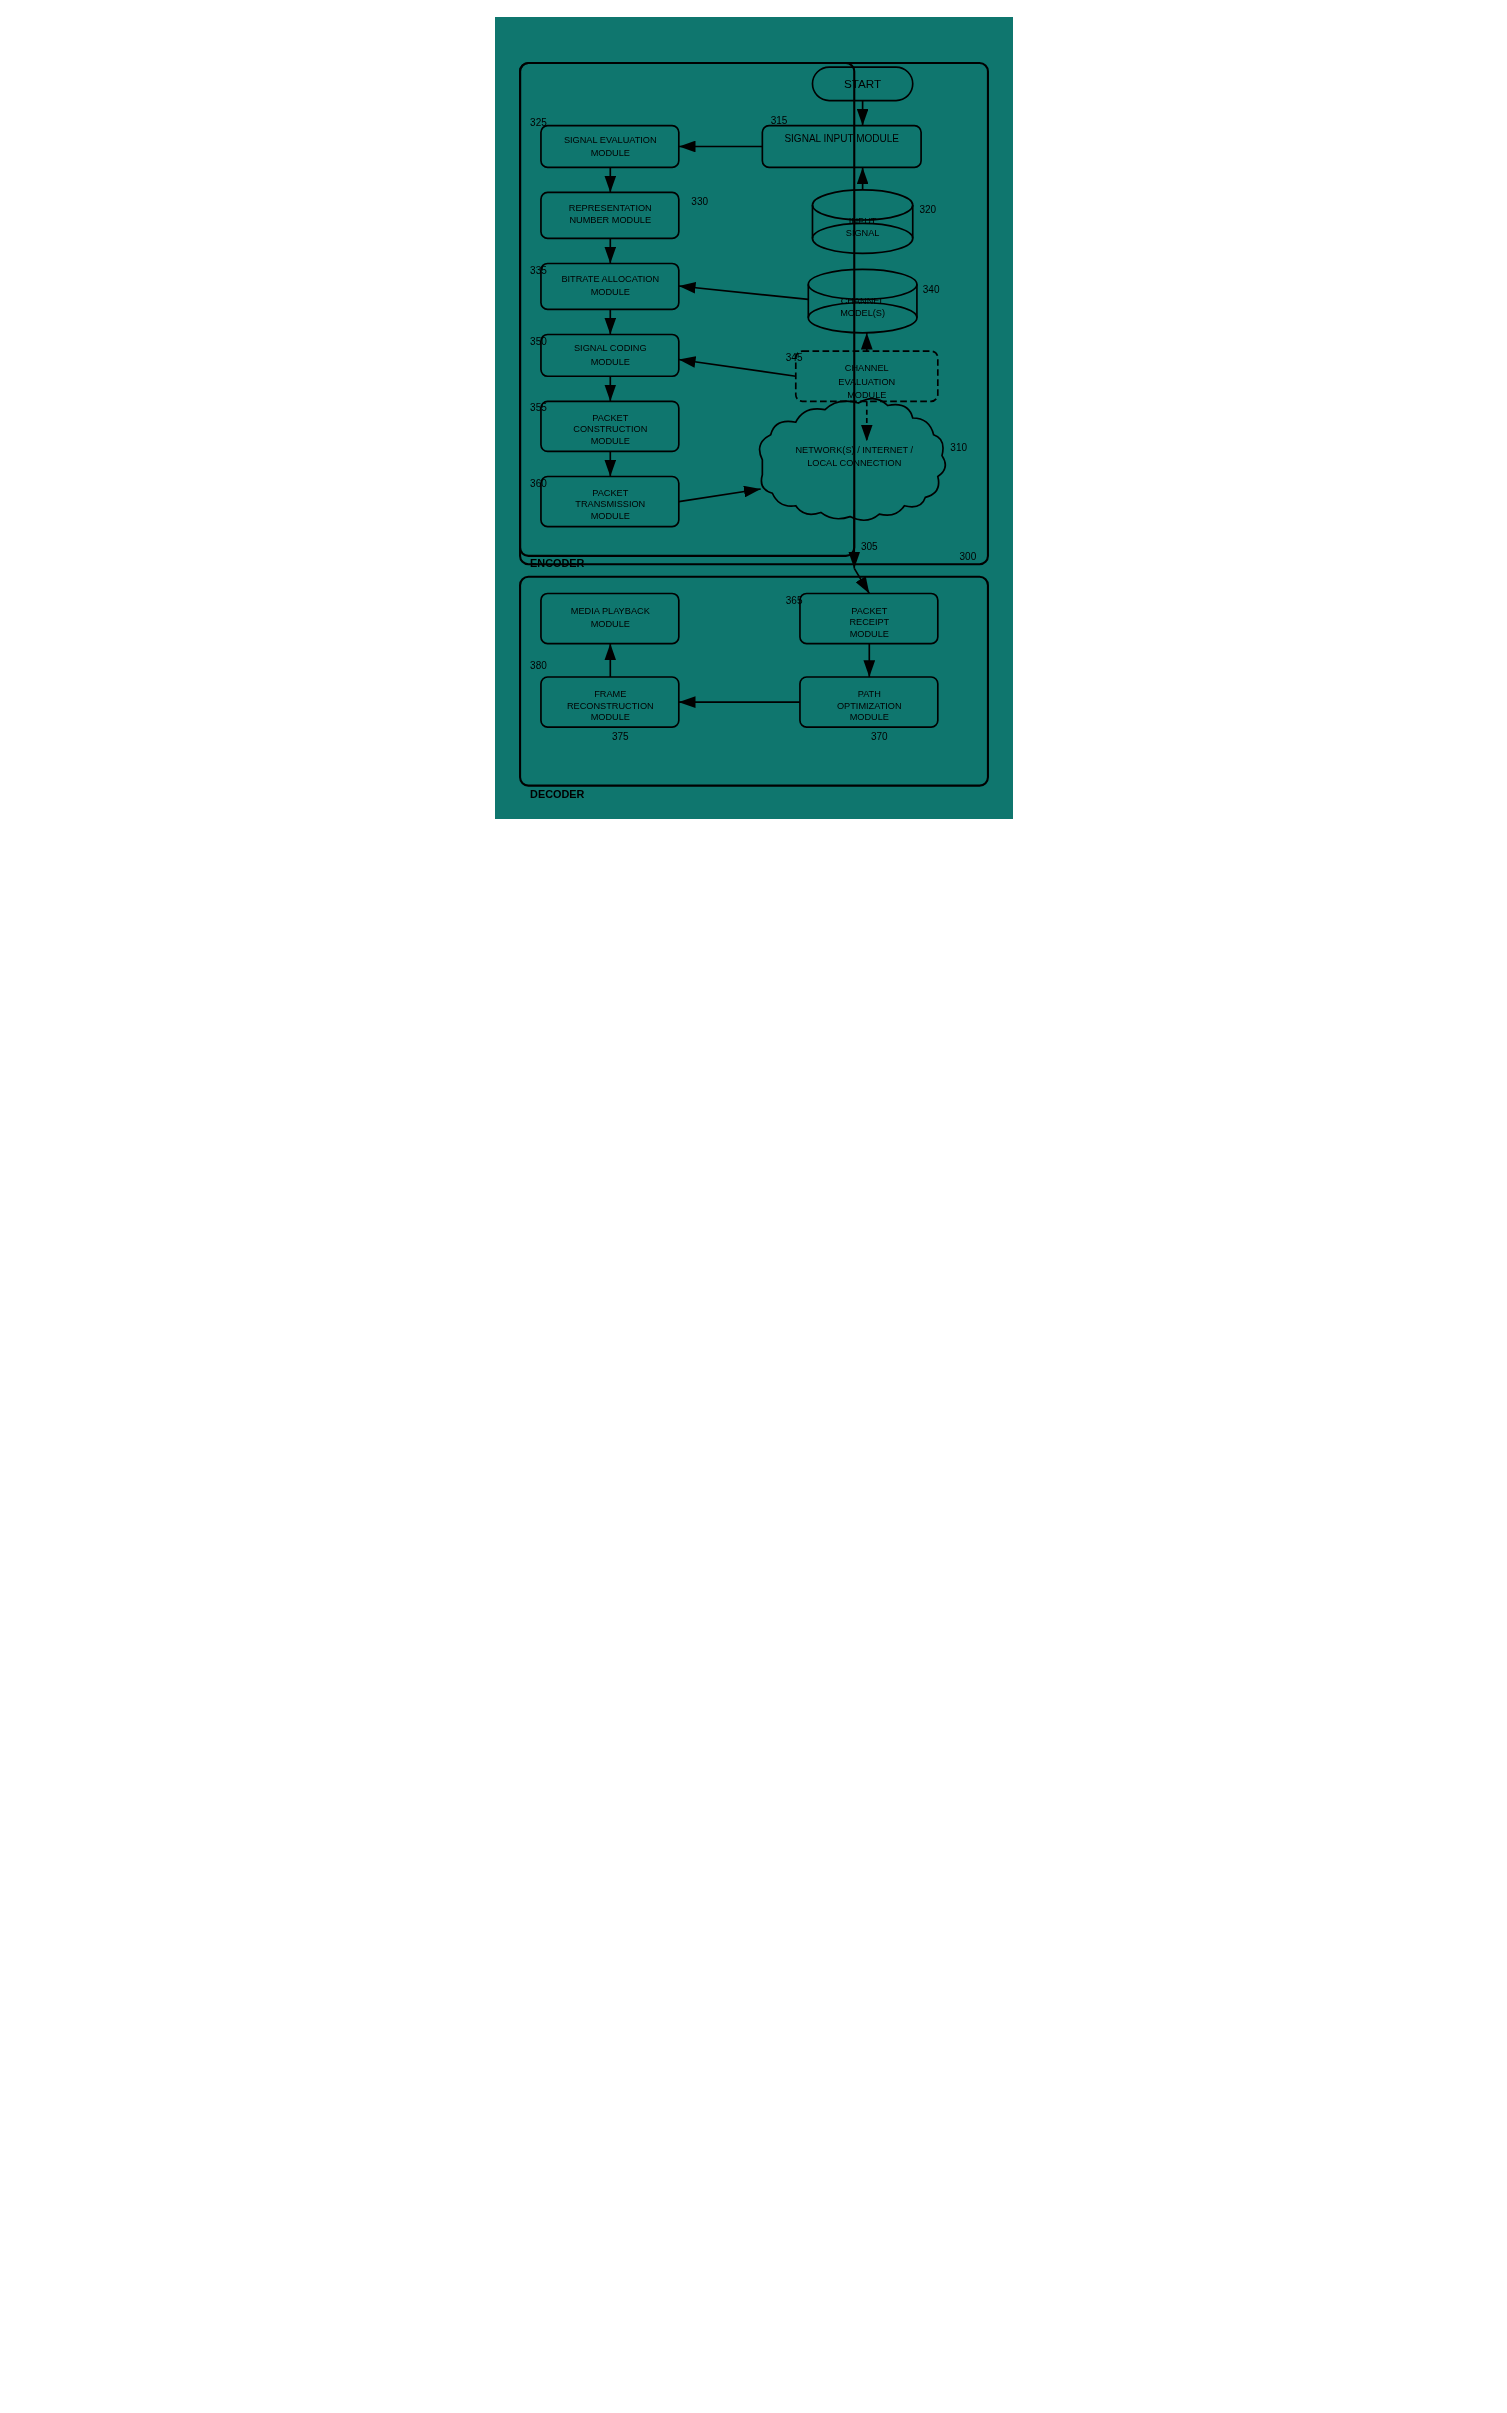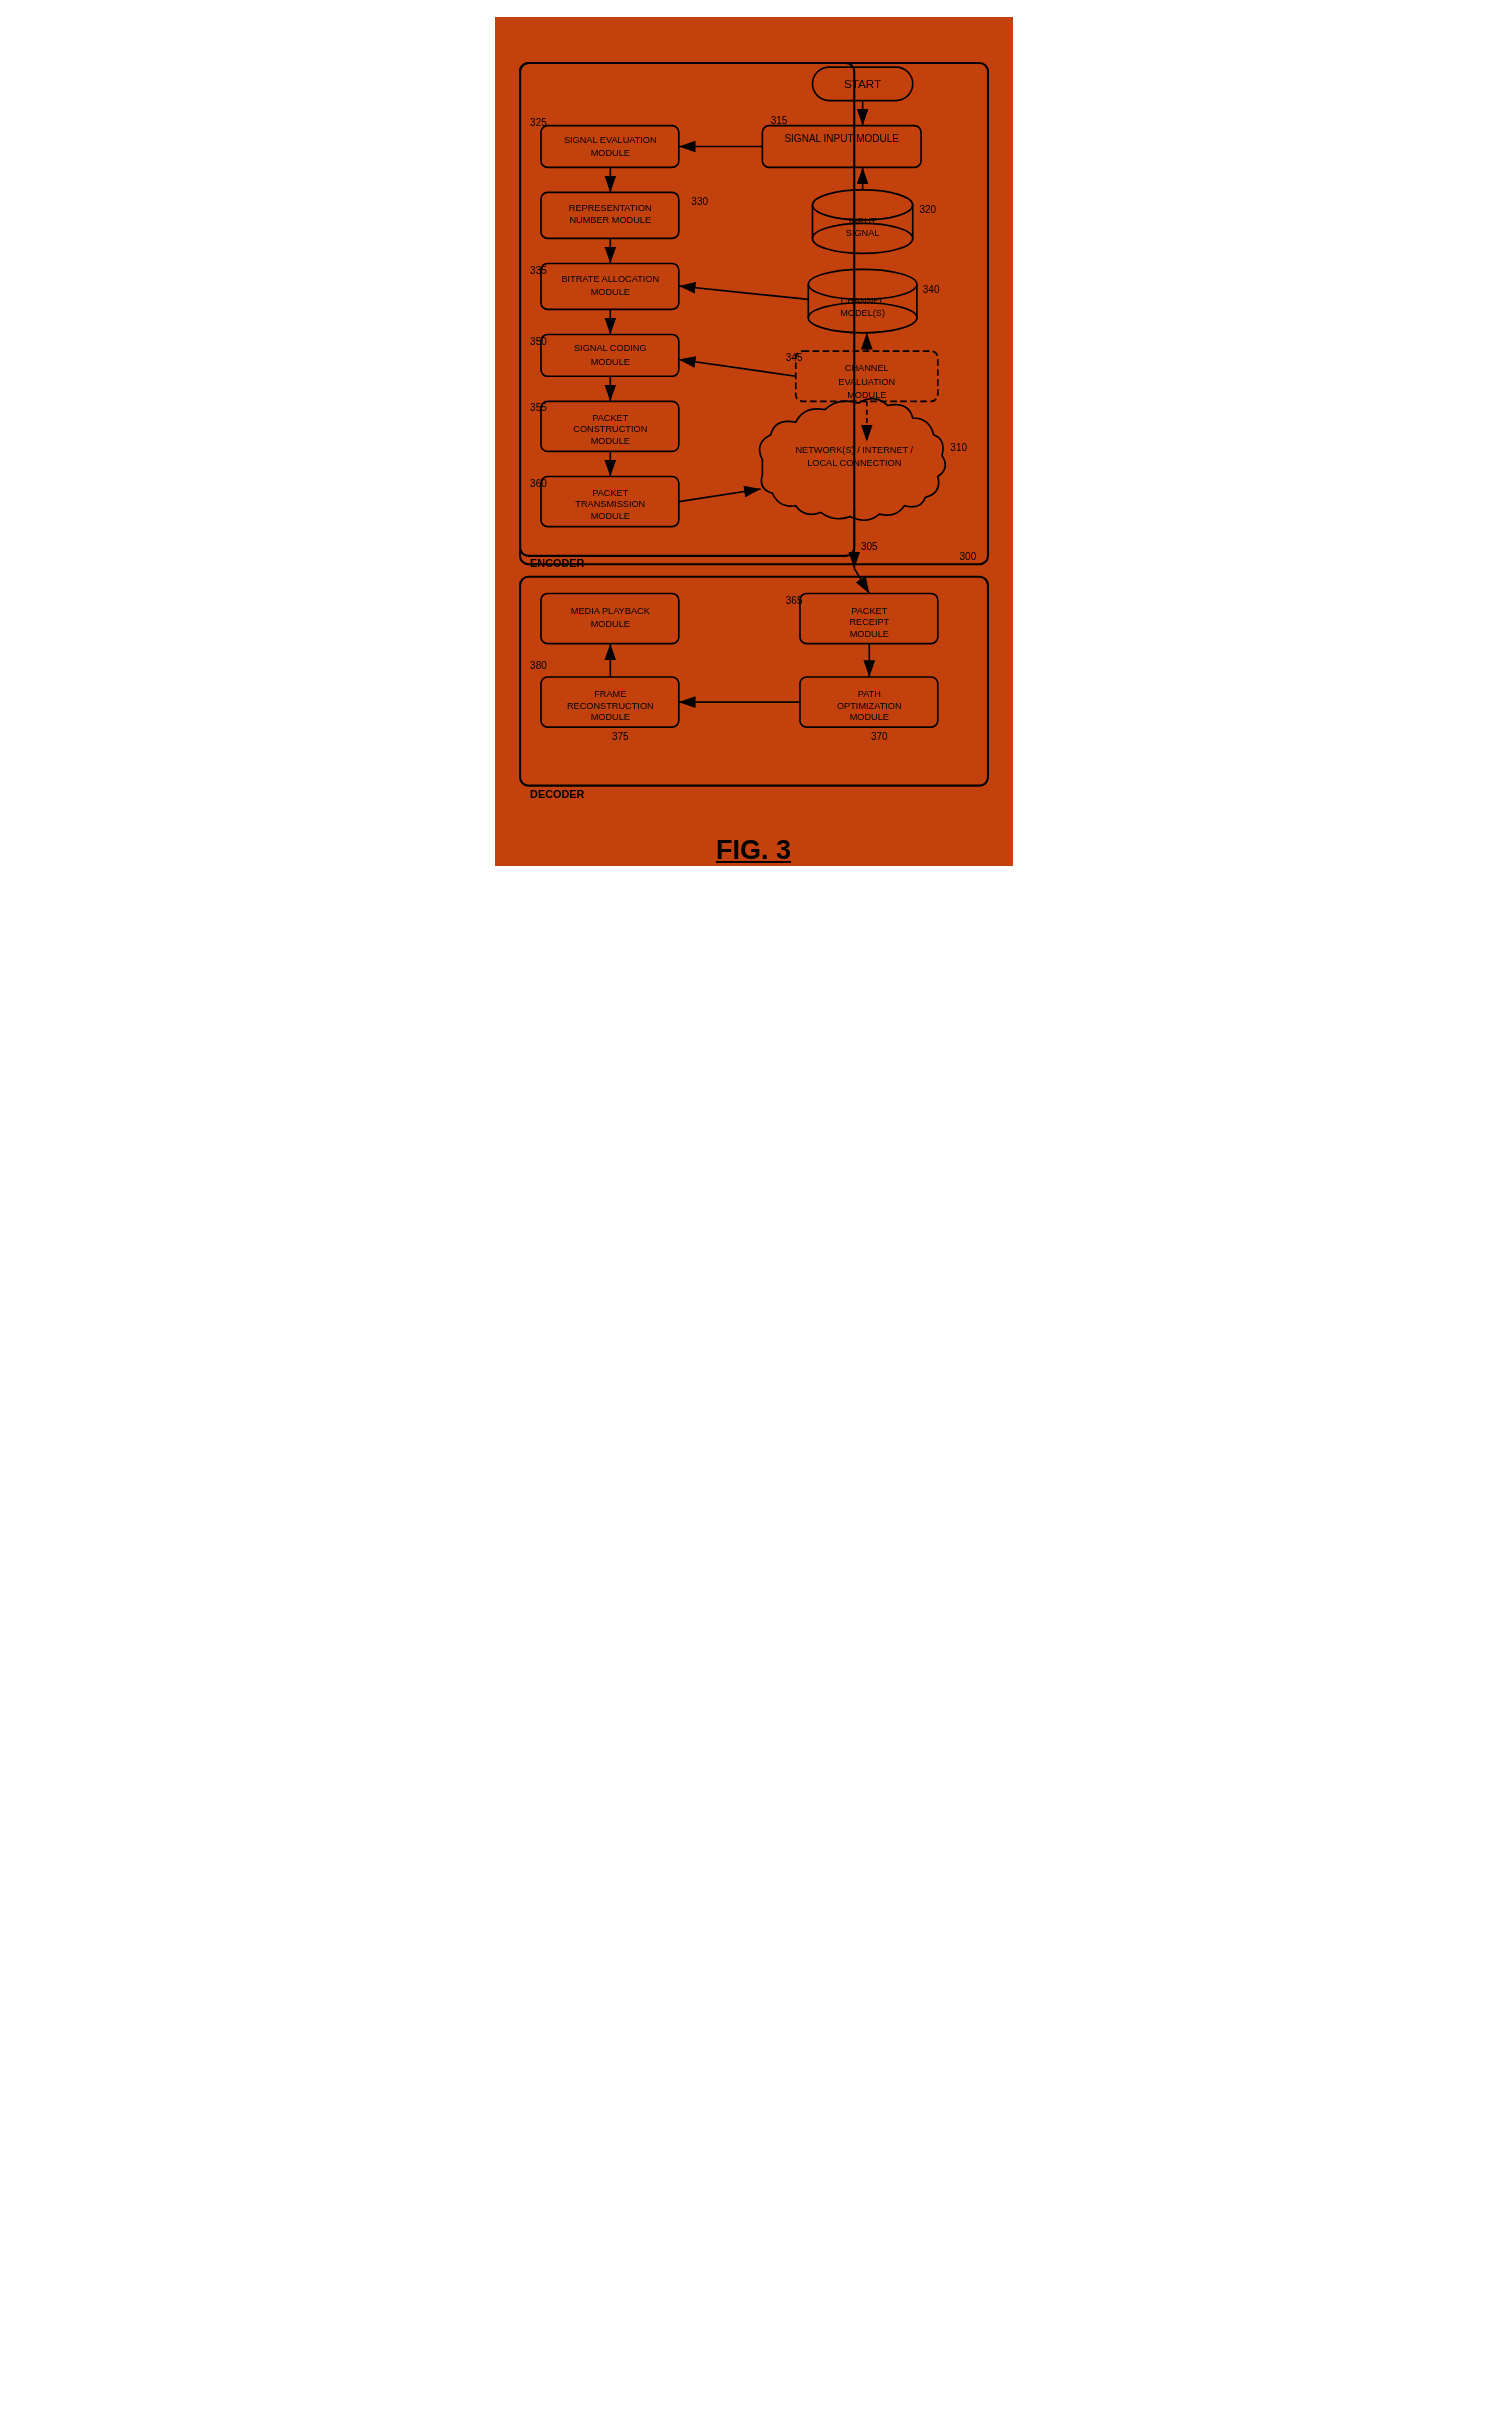--- a/index.html
+++ b/index.html
@@ -7,23 +7,22 @@
       background: #fff;
       font-family: Arial, sans-serif;
       display: flex;
       justify-content: center;
       align-items: flex-start;
       min-height: 100vh;
       padding: 16.7px;
     }
     .page {
       width: 518px;
-      background: #c2410c;
+      background: #0f766e;
       position: relative;
-      text-decoration: underline;
     }
     .diagram-area {
       width: 100%;
       position: relative;
     }
     svg {
       width: 100%;
       height: auto;
       display: block;
     }
@@ -200,15 +199,14 @@
         <marker id="arrow" markerWidth="10" markerHeight="7" refX="10" refY="3.5" orient="auto">
           <polygon points="0 0, 10 3.5, 0 7" fill="#000"></polygon>
         </marker>
         <marker id="arrow-dash" markerWidth="10" markerHeight="7" refX="10" refY="3.5" orient="auto">
           <polygon points="0 0, 10 3.5, 0 7" fill="#000"></polygon>
         </marker>
       </defs>
 
     </svg>
   </div>
-  <div class="fig-label">FIG. 3</div>
 </div>
 
 
 </body></html>

